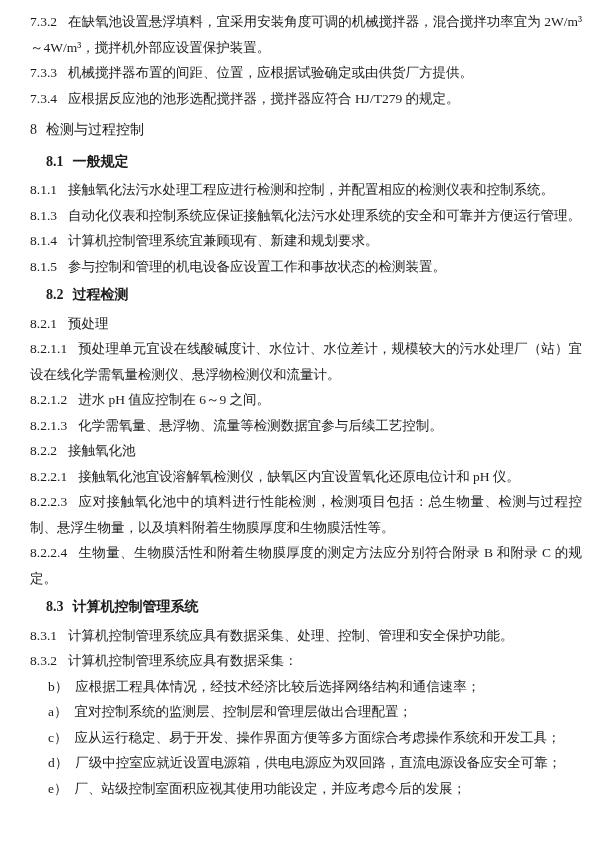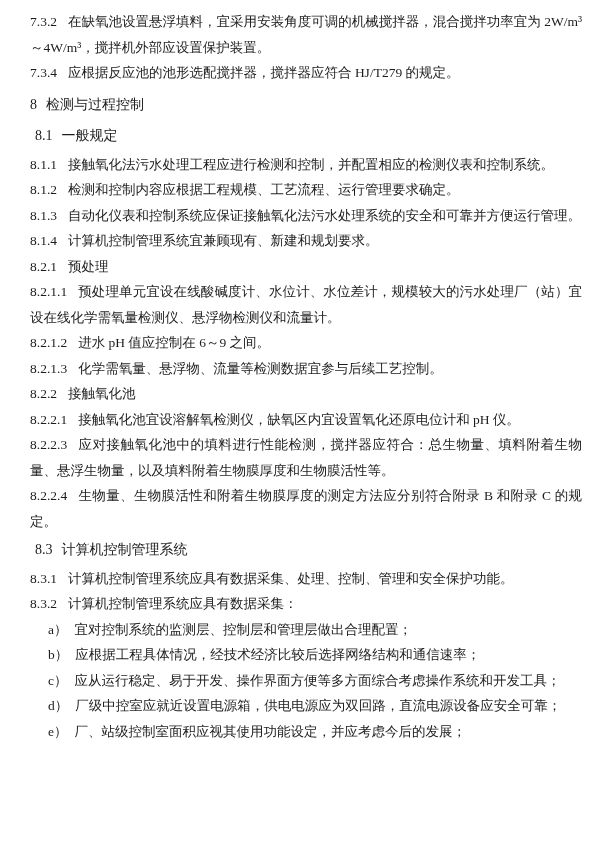--- a/index.html
+++ b/index.html
@@ -19,75 +19,77 @@
   }
   .doc p {
     margin: 0;
     font-size: 13.5px;
     line-height: 25.5px;
     text-align: justify;
     text-justify: inter-character;
   }
   .num { padding-right: 11px; white-space: nowrap; }
   .h1 { font-weight: normal; margin: 6px 0 !important; font-size: 14px !important; }
-  .h2 { font-weight: normal; margin: 3px 5px !important; font-size: 14px !important; }
+  .h2 { font-weight: bold; margin: 3px 16px !important; font-size: 14px !important; }
   .h1 .num, .h2 .num { padding-right: 9px; }
   .li { padding-left: 18px; }
   .li .num { padding-right: 7px; }
 </style>
 </head>
 <body>
 
 <div class="doc">
 
   <p><span class="num">7.3.2</span><span>在缺氧池设置悬浮填料，宜采用安装角度可调的机械搅拌器，混合搅拌功率宜为 2W/m³～4W/m³，搅拌机外部应设置保护装置。</span></p>
 
+  <p><span class="num">7.3.3</span><span>机械搅拌器布置的间距、位置，应根据试验确定或由供货厂方提供。</span></p>
 
   <p><span class="num">7.3.4</span><span>应根据反应池的池形选配搅拌器，搅拌器应符合 HJ/T279 的规定。</span></p>
 
   <p class="h1"><span class="num">8</span><span>检测与过程控制</span></p>
 
   <p class="h2"><span class="num">8.1</span><span>一般规定</span></p>
 
   <p><span class="num">8.1.1</span><span>接触氧化法污水处理工程应进行检测和控制，并配置相应的检测仪表和控制系统。</span></p>
 
-  <p><span class="num">8.1.2</span><span>检测和控制内容应根据工程规模、工艺流程、运行管理要求确定。</span></p>
 
   <p><span class="num">8.1.3</span><span>自动化仪表和控制系统应保证接触氧化法污水处理系统的安全和可靠并方便运行管理。</span></p>
 
   <p><span class="num">8.1.4</span><span>计算机控制管理系统宜兼顾现有、新建和规划要求。</span></p>
 
+  <p><span class="num">8.1.5</span><span>参与控制和管理的机电设备应设置工作和事故状态的检测装置。</span></p>
 
+  <p class="h2"><span class="num">8.2</span><span>过程检测</span></p>
 
   <p><span class="num">8.2.1</span><span>预处理</span></p>
 
   <p><span class="num">8.2.1.1</span><span>预处理单元宜设在线酸碱度计、水位计、水位差计，规模较大的污水处理厂（站）宜设在线化学需氧量检测仪、悬浮物检测仪和流量计。</span></p>
 
   <p><span class="num">8.2.1.2</span><span>进水 pH 值应控制在 6～9 之间。</span></p>
 
   <p><span class="num">8.2.1.3</span><span>化学需氧量、悬浮物、流量等检测数据宜参与后续工艺控制。</span></p>
 
   <p><span class="num">8.2.2</span><span>接触氧化池</span></p>
 
   <p><span class="num">8.2.2.1</span><span>接触氧化池宜设溶解氧检测仪，缺氧区内宜设置氧化还原电位计和 pH 仪。</span></p>
 
 
-  <p><span class="num">8.2.2.3</span><span>应对接触氧化池中的填料进行性能检测，搅拌器应符合：总生物量、填料附着生物量、悬浮生物量，以及填料附着生物膜厚度和生物膜活性等。</span></p>
+  <p><span class="num">8.2.2.3</span><span>应对接触氧化池中的填料进行性能检测，检测项目包括：总生物量、检测与过程控制、悬浮生物量，以及填料附着生物膜厚度和生物膜活性等。</span></p>
 
   <p><span class="num">8.2.2.4</span><span>生物量、生物膜活性和附着生物膜厚度的测定方法应分别符合附录 B 和附录 C 的规定。</span></p>
 
   <p class="h2"><span class="num">8.3</span><span>计算机控制管理系统</span></p>
 
   <p><span class="num">8.3.1</span><span>计算机控制管理系统应具有数据采集、处理、控制、管理和安全保护功能。</span></p>
 
   <p><span class="num">8.3.2</span><span>计算机控制管理系统应具有数据采集：</span></p>
 
+  <p class="li"><span class="num">b）</span><span>应根据工程具体情况，经技术经济比较后选择网络结构和通信速率；</span></p>
+
   <p class="li"><span class="num">a）</span><span>宜对控制系统的监测层、控制层和管理层做出合理配置；</span></p>
-
-  <p class="li"><span class="num">b）</span><span>应根据工程具体情况，经技术经济比较后选择网络结构和通信速率；</span></p>
 
   <p class="li"><span class="num">c）</span><span>应从运行稳定、易于开发、操作界面方便等多方面综合考虑操作系统和开发工具；</span></p>
 
   <p class="li"><span class="num">d）</span><span>厂级中控室应就近设置电源箱，供电电源应为双回路，直流电源设备应安全可靠；</span></p>
 
   <p class="li"><span class="num">e）</span><span>厂、站级控制室面积应视其使用功能设定，并应考虑今后的发展；</span></p>
 
 </div>
 
 </body></html>

